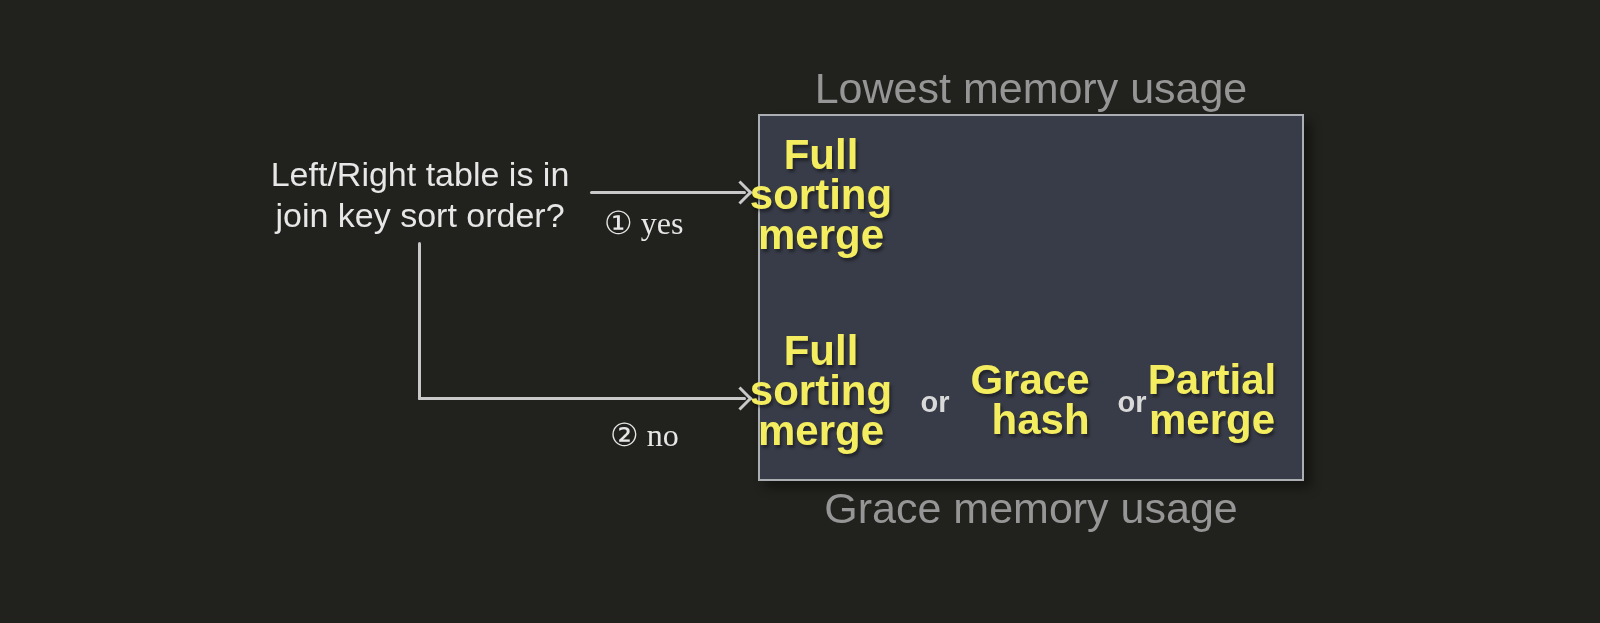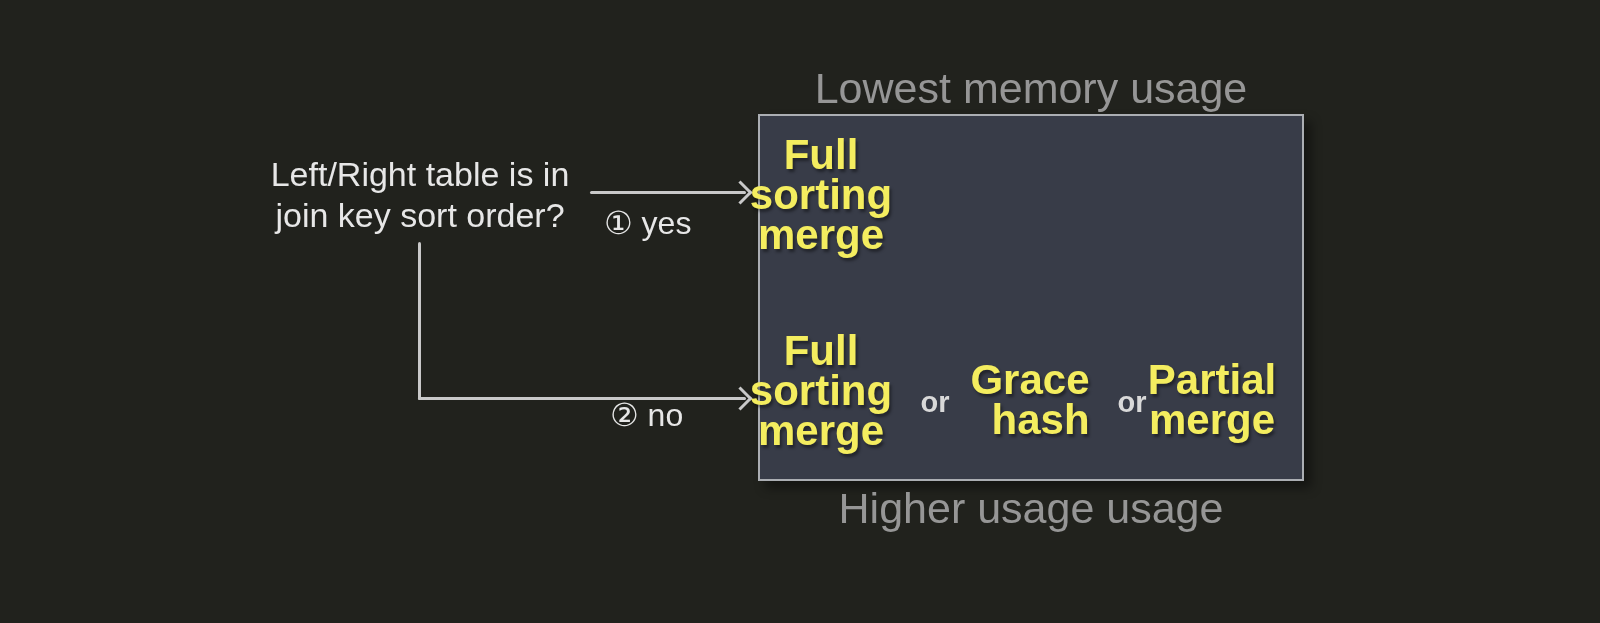--- a/index.html
+++ b/index.html
@@ -57,23 +57,24 @@
   }
   .arrowhead.yes { left: 732px; top: 184px; }
   .arrowhead.no  { left: 732px; top: 390px; }
 
   
   .branch-label {
     position: absolute;
     font-size: 32px;
     color: var(--text-white);
     white-space: nowrap;
+    font-family: Liberation Serif, serif;
   }
   .branch-label.yes { left: 604px; top: 204px; }
-  .branch-label.no  { left: 610px; top: 396px; }
+  .branch-label.no  { left: 610px; top: 416px; }
 
   
   .caption {
     position: absolute;
     left: 758px;
     width: 546px;
     text-align: center;
     font-size: 43px;
     color: var(--caption-gray);
   }
@@ -146,15 +147,15 @@
 sorting
 merge</div>
     <div class="or-separator first">or</div>
     <div class="option grace-hash">Grace
 hash</div>
     <div class="or-separator second">or</div>
     <div class="option partial-merge">Partial
 merge</div>
   </div>
 
-  <div class="caption bottom">Higher usage usage</div>
+  <div class="caption bottom">Grace memory usage</div>
 
 </div>
 
 </body></html>

